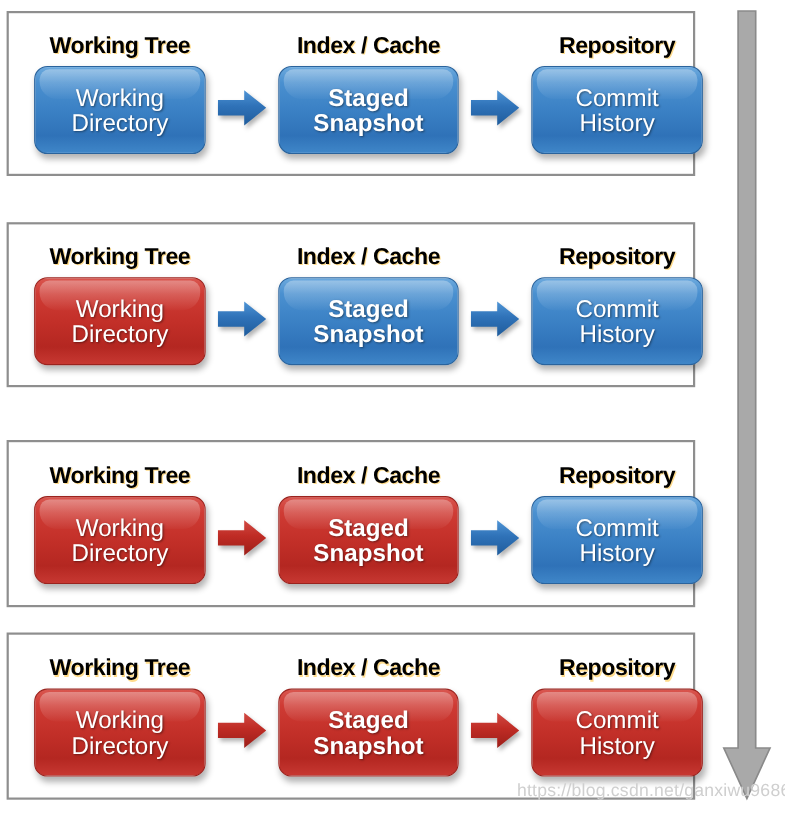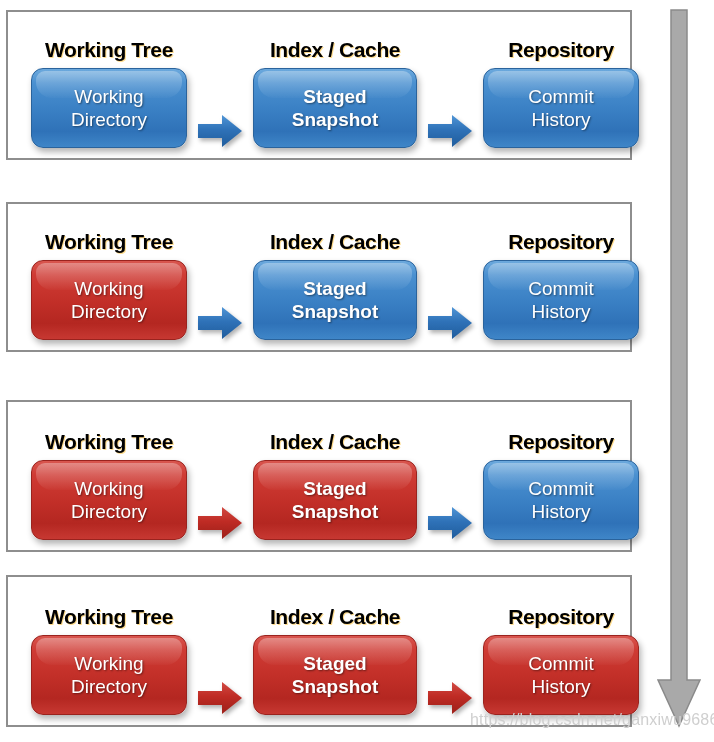--- a/index.html
+++ b/index.html
@@ -38,21 +38,21 @@
   .panel-3 { top: 400px; height: 152px; }
   .panel-4 { top: 575px; height: 152px; }
 
   .row {
     position: absolute;
     left: 0; top: 0;
     width: 100%;
     height: 100%;
     display: flex;
     flex-direction: row;
-    align-items: flex-end;
+    align-items: center;
     justify-content: space-between;
     padding: 10px 12px 10px 12px;
     box-sizing: border-box;
   }
 
   
   .stage-col {
     display: flex;
     flex-direction: column;
     align-items: center;
@@ -78,21 +78,21 @@
   .node-box {
     position: relative;
     width: 154px;
     height: 78px;
     border-radius: 12px;
     display: flex;
     flex-direction: column;
     align-items: center;
     justify-content: center;
     color: #ffffff;
-    font-size: 19px;
+    font-size: 22px;
     line-height: 23px;
     text-align: center;
     box-shadow: 2px 4px 6px rgba(0,0,0,0.30);
     text-shadow: 1px 1px 2px rgba(0,0,0,0.45);
   }
   .node-box.wide { width: 162px; font-weight: bold; }
 
   .node-box.blue {
     background: linear-gradient(to bottom,
         #6ca9dd 0%,

